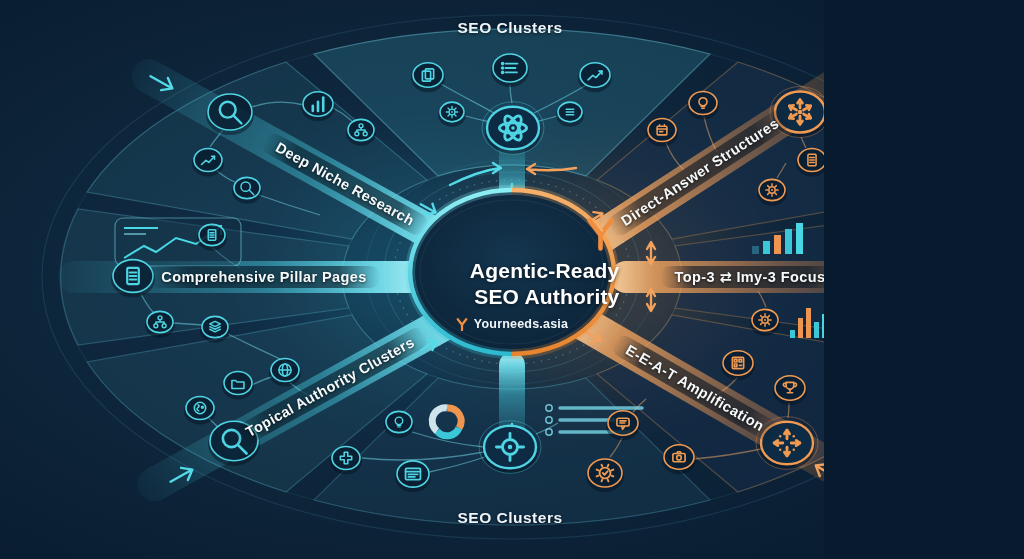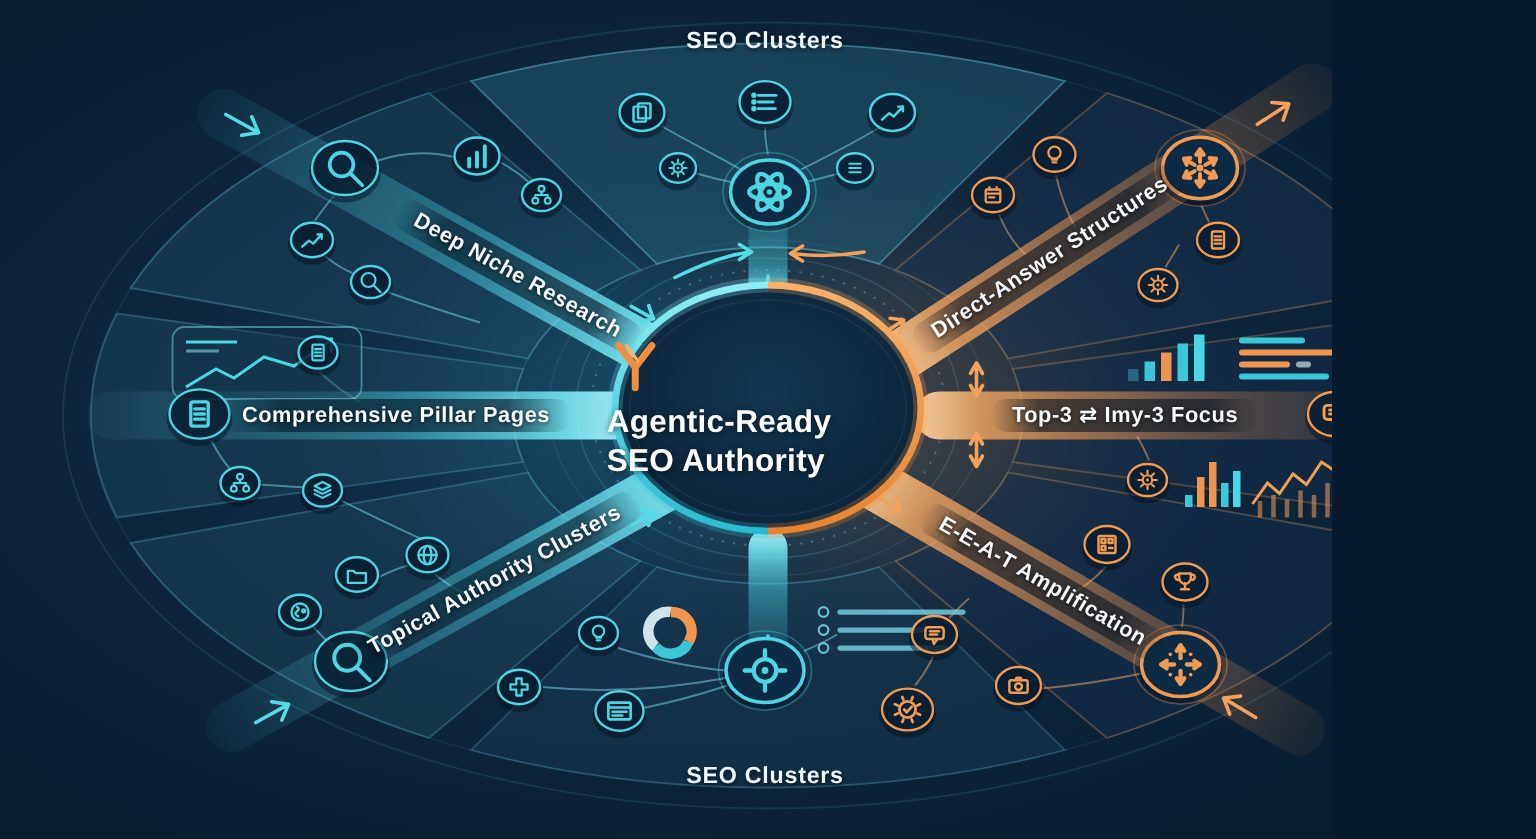--- a/index.html
+++ b/index.html
@@ -1,34 +1,34 @@
 <!DOCTYPE html>
 <html><head>
 <meta charset="utf-8">
 <style>
   html,body{margin:0;padding:0;background:#081a2d;}
   .stage{
-    position:relative;width:888px;height:559px;overflow:hidden;
+    position:relative;width:824px;height:559px;overflow:hidden;
     font-family:"Liberation Sans","DejaVu Sans",sans-serif;
     background:radial-gradient(ellipse 760px 420px at 50% 49%, #13334f 0%, #0d2439 55%, #081a2d 100%);
   }
   .layer{position:absolute;left:0;top:0;}
   .label{
     position:absolute;white-space:nowrap;font-weight:bold;color:#f6fafc;
     font-size:14.5px;letter-spacing:.4px;text-shadow:0 1px 3px rgba(0,0,0,.7);
     padding:3px 14px;border-radius:10px;transform-origin:center;
     background:linear-gradient(90deg, rgba(7,22,37,0) 0%, rgba(7,22,37,.62) 18%, rgba(7,22,37,.62) 82%, rgba(7,22,37,0) 100%);
   }
   .cluster-label{
     position:absolute;transform:translate(-50%,-50%);font-weight:bold;font-size:15.5px;
     color:#eef5fa;letter-spacing:.5px;text-shadow:0 1px 3px rgba(0,0,0,.6);white-space:nowrap;
   }
   .hub-text{
     position:absolute;left:512px;top:274px;transform:translate(-50%,-50%);
-    width:215px;text-align:left;color:#fff;
+    width:215px;text-align:right;color:#fff;
   }
   .hub-title{font-size:21px;font-weight:bold;line-height:1.24;letter-spacing:.2px;text-shadow:0 1px 4px rgba(0,0,0,.55);}
   .hub-logo{margin-bottom:3px;}
   .hub-brand{margin-top:7px;font-size:12.5px;font-weight:bold;color:#f2f7fa;display:flex;align-items:center;justify-content:center;gap:5px;letter-spacing:.2px;}
 </style>
 </head>
 <body>
 
 <div class="stage">
 
@@ -664,15 +664,21 @@
   <div class="label" style="left:750px;top:277px;transform:translate(-50%,-50%);">Top-3 ⇄ Imy-3 Focus</div>
   <div class="label" style="left:695px;top:388px;transform:translate(-50%,-50%) rotate(30deg);">E-E-A-T Amplification</div>
 
   <div class="hub-text">
     <svg class="hub-logo" width="38" height="34" viewBox="0 0 40 40">
       <path d="M7,4 L20,21 M33,4 L20,21 M20,21 V37" fill="none" stroke="#ef8e3f" stroke-width="5.5" stroke-linecap="round" stroke-linejoin="round"></path>
       <path d="M13,4 L22,16" fill="none" stroke="#f8b066" stroke-width="2.5" stroke-linecap="round"></path>
     </svg>
     <div class="hub-title">Agentic-Ready</div>
     <div class="hub-title">SEO Authority</div>
+    <div class="hub-brand">
+      <svg width="13" height="13" viewBox="0 0 40 40">
+        <path d="M7,4 L20,21 M33,4 L20,21 M20,21 V37" fill="none" stroke="#ef8e3f" stroke-width="7" stroke-linecap="round" stroke-linejoin="round"></path>
+      </svg>
+      <span>Yourneeds.asia</span>
+    </div>
   </div>
 
 </div>
 
 </body></html>

